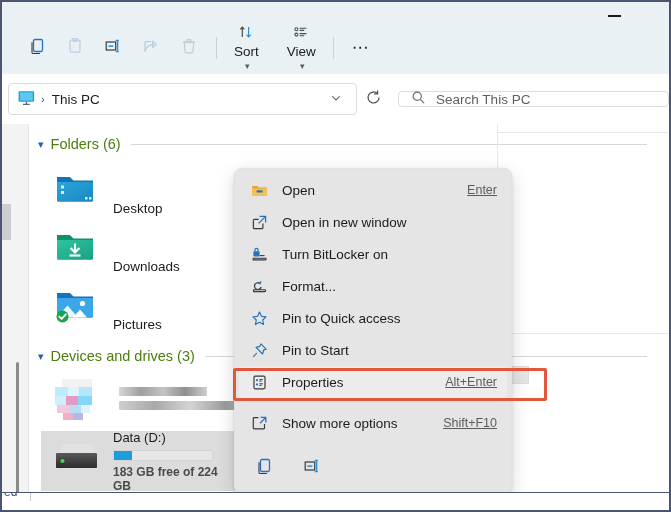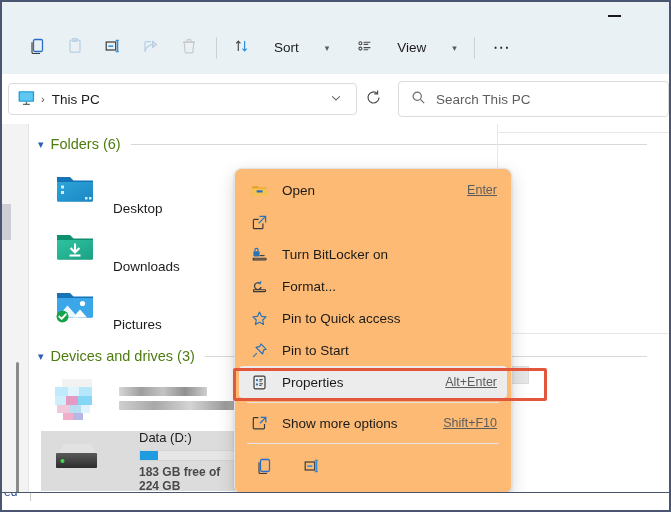--- a/index.html
+++ b/index.html
@@ -34,22 +34,22 @@
     background: #eaf1f4;
     display: flex; align-items: center;
     padding-left: 16px;
   }
   .tb-btn {
     width: 38px; height: 34px;
     display: flex; align-items: center; justify-content: center;
     border-radius: 4px;
   }
   .tb-btn.labeled {
-    width: auto; padding: 0 9px; gap: 24px;
-    font-size: 13.5px; color: #1b1b1b;
+    width: auto; padding: 0 9px; gap: 2px;
+    font-size: 13.5px; color: #1b1b1b; flex-direction: column;
   }
   .tb-sep {
     width: 1px; height: 22px; background: #c8d3d9; margin: 0 8px;
   }
   .tb-label { font-size: 13.5px; color: #1b1b1b; line-height: 1; }
   .chev { font-size: 9px; color: #5c5c5c; margin-left: 2px; }
   .dots { font-size: 17px; color: #1b1b1b; letter-spacing: 1px; line-height: 1; }
 
   
   .addrrow {
@@ -65,21 +65,21 @@
     display: flex; align-items: center;
     padding: 0 4px 0 8px;
   }
   .crumb-sep { color: #4a4a4a; font-size: 11px; margin: 0 7px 0 5px; }
   .crumb-txt { font-size: 13.5px; color: #1b1b1b; }
   .addr-chev { margin-left: auto; font-size: 10px; color: #6a6a6a; padding: 0 10px; }
   .refresh { font-size: 15px; color: #4a4a4a; padding: 0 8px; }
 
   .searchbox {
     margin-left: 8px;
-    width: 290px; height: 36px;
+    width: 290px; height: 16px;
     border: 1px solid #dcdcdc; border-radius: 4px;
     background: #fff;
     display: flex; align-items: center;
     padding-left: 12px; gap: 10px;
   }
   .search-ph { font-size: 13.5px; color: #5e5e5e; }
 
   
   .navpane {
     position: absolute; left: 0; top: 122px; width: 27px; bottom: 18px;
@@ -115,21 +115,20 @@
     padding-left: 22px;
   }
   .tile-ico { width: 48px; height: 48px; flex: none; position: relative; }
   .tile-name { font-size: 13.5px; color: #1b1b1b; margin-left: 14px; margin-top: 40px; }
 
   .drive-tile {
     display: flex; align-items: center;
     height: 60px; width: 194px;
     margin-left: 12px;
     padding-left: 10px;
-    gap: 26px;
   }
   .drive-tile.selected { background: #dcdcdc; }
   .drive-body { margin-left: 12px; }
   .drive-name { font-size: 13px; color: #1b1b1b; }
   .drive-bar {
     width: 100px; height: 11px; background: #e6e6e6;
     border: 1px solid #d4d4d4; margin: 5px 0 4px 0;
     position: relative;
   }
   .drive-bar .fill { position: absolute; left: 0; top: 0; bottom: 0; background: #1f9cdf; }
@@ -161,21 +160,21 @@
   .status-txt {
     position: absolute; left: 2px; top: -8px;
     font-size: 12px; color: #2b4896;
   }
   .status-sep { position: absolute; left: 28px; top: 0; width: 1px; height: 8px; background: #c9c9c9; }
 
   
   .ctxmenu {
     position: absolute; left: 232px; top: 166px;
     width: 278px;
-    background: #fdba74;
+    background: #e5e5e5;
     border: 1px solid #e2e2e2;
     border-radius: 8px;
     box-shadow: 0 6px 18px rgba(0,0,0,0.16), 0 1px 3px rgba(0,0,0,0.12);
     padding: 5px 4px;
   }
   .ctxitem {
     display: flex; align-items: center;
     height: 32px;
     border-radius: 4px;
     padding: 0 10px 0 9px;
@@ -466,20 +465,21 @@
     </div>
 
     <div class="ctxitem">
       <span class="ctxico">
         <svg width="17" height="17" viewBox="0 0 17 17">
           <path d="M2.4 6.2 V13.8 a0.9 0.9 0 0 0 0.9 0.9 H11 a0.9 0.9 0 0 0 0.9-0.9 V9.5" fill="none" stroke="#3a3a3a" stroke-width="1.2"></path>
           <path d="M2.4 6.2 a0.9 0.9 0 0 1 0.9-0.9 H7.6" fill="none" stroke="#3a3a3a" stroke-width="1.2"></path>
           <path d="M8.6 2.4 H14.6 V8.4 M14.6 2.4 L7.6 9.4" fill="none" stroke="#2a72b8" stroke-width="1.3"></path>
         </svg>
       </span>
+      <span class="ctxlabel">Open in new window</span>
       <span class="ctxaccel"></span>
     </div>
 
     <div class="ctxitem">
       <span class="ctxico">
         <svg width="17" height="17" viewBox="0 0 17 17">
           <rect x="2.4" y="5.2" width="6.2" height="5.2" rx="0.8" fill="#2a72b8"></rect>
           <path d="M3.9 5.2 V3.9 a1.6 1.6 0 0 1 3.2 0 V5.2" fill="none" stroke="#2a72b8" stroke-width="1.2"></path>
           <path d="M2.2 12.3 H14.4 a0.8 0.8 0 0 1 0.8 0.8 a0.8 0.8 0 0 1-0.8 0.8 H2.2 Z" fill="none" stroke="#3a3a3a" stroke-width="1.1"></path>
           <path d="M8.8 9.6 H13.6" stroke="#3a3a3a" stroke-width="1.1"></path>

